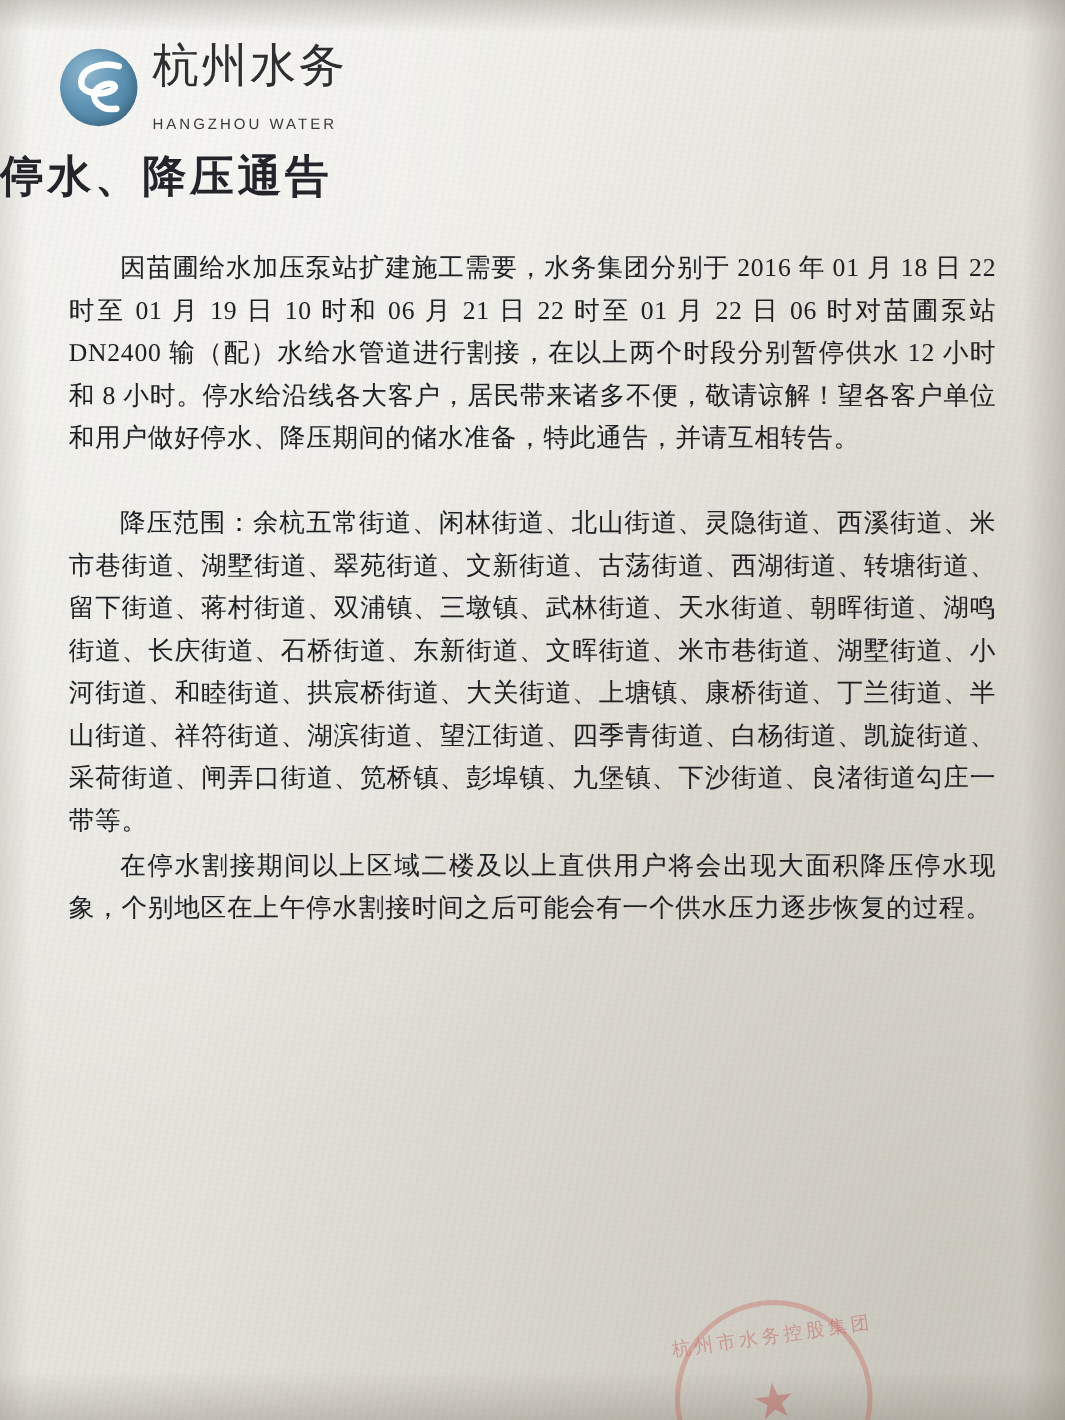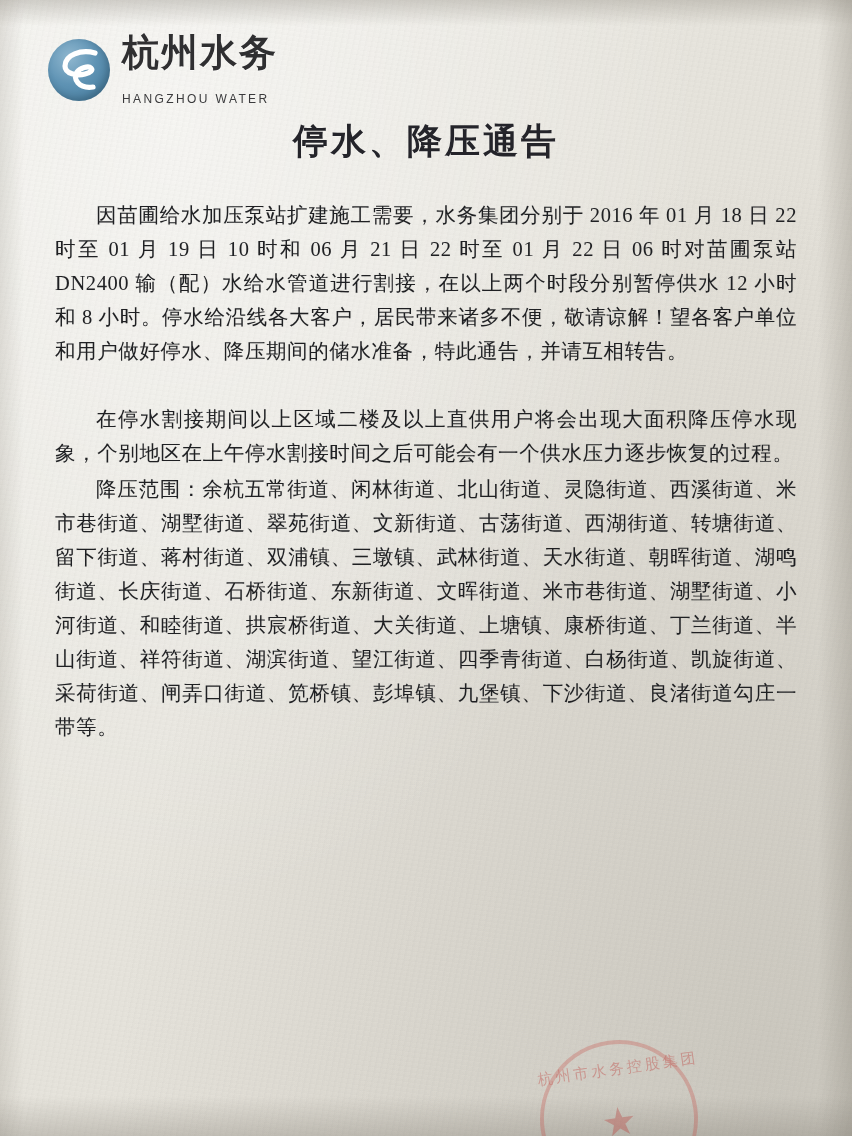--- a/index.html
+++ b/index.html
@@ -65,41 +65,40 @@
     top: 6px;
     width: 48px;
     height: 50px;
   }
   .logo-text {
     margin-left: 12px;
     line-height: 1;
   }
   .logo-cn {
     font-family: "Liberation Sans", "DejaVu Sans", sans-serif;
-    font-weight: bold;
+    font-weight: normal;
     font-size: 37px;
     letter-spacing: 2px;
     color: #2f2f31;
     text-shadow: 0 1px 0 rgba(255,255,255,0.5);
   }
   .logo-en {
     margin-top: 22px;
     font-family: "Liberation Sans", "DejaVu Sans", sans-serif;
     font-size: 12px;
     letter-spacing: 2.4px;
     color: #3a3a3c;
   }
 
   
   .doc-title {
     position: absolute;
     top: 118px;
     left: 0;
     width: 852px;
-    text-align: center;
     font-family: "Liberation Sans", "DejaVu Sans", sans-serif;
     font-weight: bold;
     font-size: 35px;
     letter-spacing: 3px;
     color: #24242a;
     text-shadow: 0 1px 1px rgba(255,255,255,0.35);
   }
 
   
   .body-wrap {
@@ -202,22 +201,22 @@
         <div class="logo-en">HANGZHOU WATER</div>
       </div>
     </div>
 
     <div class="doc-title">停水、降压通告</div>
 
     <div class="body-wrap">
       <p class="para">因苗圃给水加压泵站扩建施工需要，水务集团分别于 2016 年 01 月 18 日 22 时至 01 月 19 日 10 时和 06 月 21 日 22 时至 01 月 22 日 06 时对苗圃泵站 DN2400 输（配）水给水管道进行割接，在以上两个时段分别暂停供水 12 小时和 8 小时。停水给沿线各大客户，居民带来诸多不便，敬请谅解！望各客户单位和用户做好停水、降压期间的储水准备，特此通告，并请互相转告。</p>
       <div class="gap-md"></div>
       <div class="gap-md"></div>
+      <p class="para">降压范围：余杭五常街道、闲林街道、北山街道、灵隐街道、西溪街道、米市巷街道、湖墅街道、翠苑街道、文新街道、古荡街道、西湖街道、转塘街道、留下街道、蒋村街道、双浦镇、三墩镇、武林街道、天水街道、朝晖街道、湖鸣街道、长庆街道、石桥街道、东新街道、文晖街道、米市巷街道、湖墅街道、小河街道、和睦街道、拱宸桥街道、大关街道、上塘镇、康桥街道、丁兰街道、半山街道、祥符街道、湖滨街道、望江街道、四季青街道、白杨街道、凯旋街道、采荷街道、闸弄口街道、笕桥镇、彭埠镇、九堡镇、下沙街道、良渚街道勾庄一带等。</p>
       <p class="para">在停水割接期间以上区域二楼及以上直供用户将会出现大面积降压停水现象，个别地区在上午停水割接时间之后可能会有一个供水压力逐步恢复的过程。</p>
-      <p class="para">降压范围：余杭五常街道、闲林街道、北山街道、灵隐街道、西溪街道、米市巷街道、湖墅街道、翠苑街道、文新街道、古荡街道、西湖街道、转塘街道、留下街道、蒋村街道、双浦镇、三墩镇、武林街道、天水街道、朝晖街道、湖鸣街道、长庆街道、石桥街道、东新街道、文晖街道、米市巷街道、湖墅街道、小河街道、和睦街道、拱宸桥街道、大关街道、上塘镇、康桥街道、丁兰街道、半山街道、祥符街道、湖滨街道、望江街道、四季青街道、白杨街道、凯旋街道、采荷街道、闸弄口街道、笕桥镇、彭埠镇、九堡镇、下沙街道、良渚街道勾庄一带等。</p>
     </div>
 
     <div class="seal">
       <div class="seal-text">杭州市水务控股集团</div>
       <div class="seal-star">★</div>
     </div>
 
   </div>
 </div>
 

